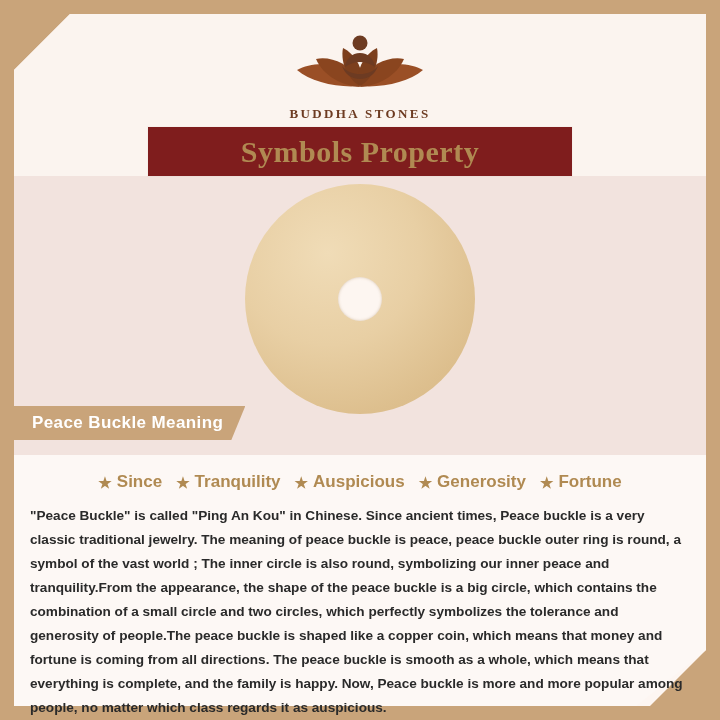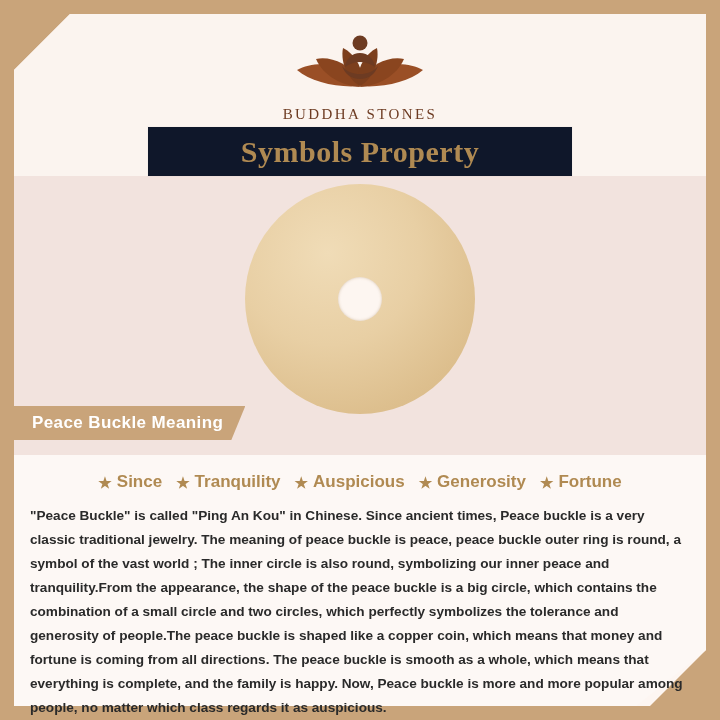--- a/index.html
+++ b/index.html
@@ -71,35 +71,35 @@
     top: 26px;
     width: 720px;
     text-align: center;
   }
   .lotus {
     display: block;
     margin: 0 auto;
   }
   .brand {
     margin-top: 4px;
-    font-size: 15px;
+    font-size: 13px;
     letter-spacing: 2.4px;
-    font-weight: normal;
+    font-weight: bold;
     color: #6d3b22;
     font-family: "Liberation Serif", serif;
   }
 
   
   .title-plate {
     position: absolute;
     left: 148px;
     top: 127px;
     width: 424px;
     height: 49px;
-    background: #0f172a;
+    background: #7f1d1d;
     display: flex;
     align-items: center;
     justify-content: center;
     box-shadow: 0 0 0 1px rgba(0,0,0,0.02);
   }
   .title-plate .title {
     font-family: "Liberation Serif", serif;
     font-weight: bold;
     font-size: 30px;
     color: #b08a52;

